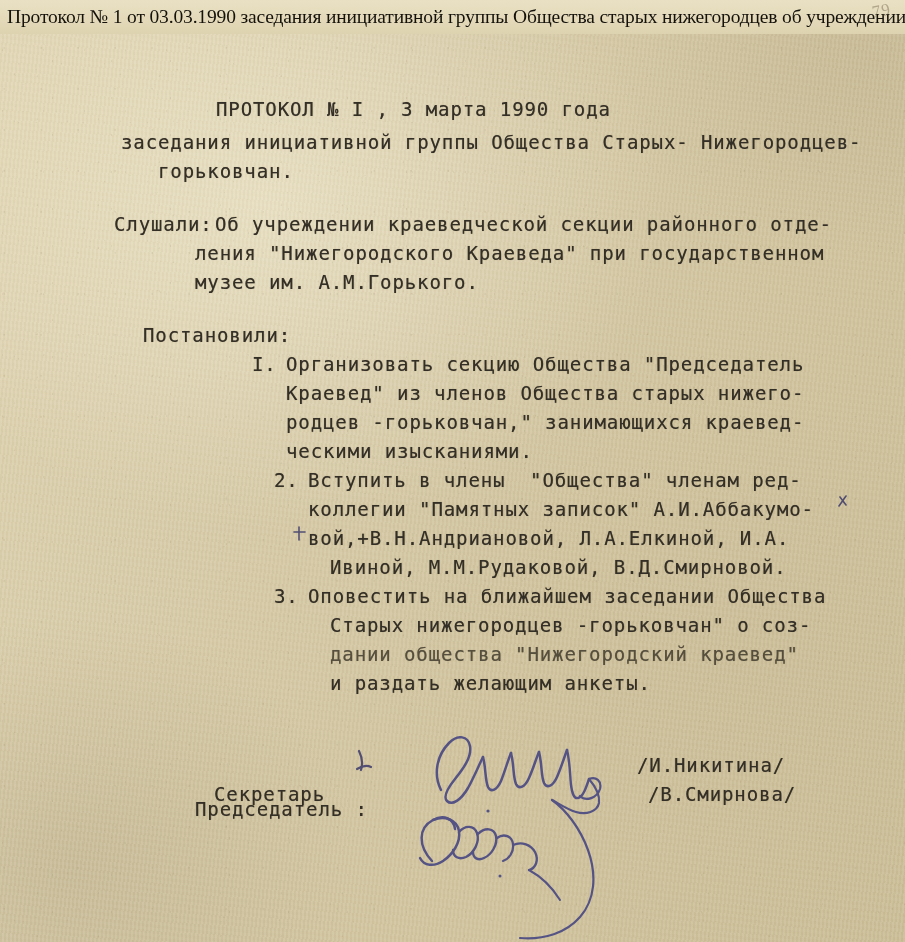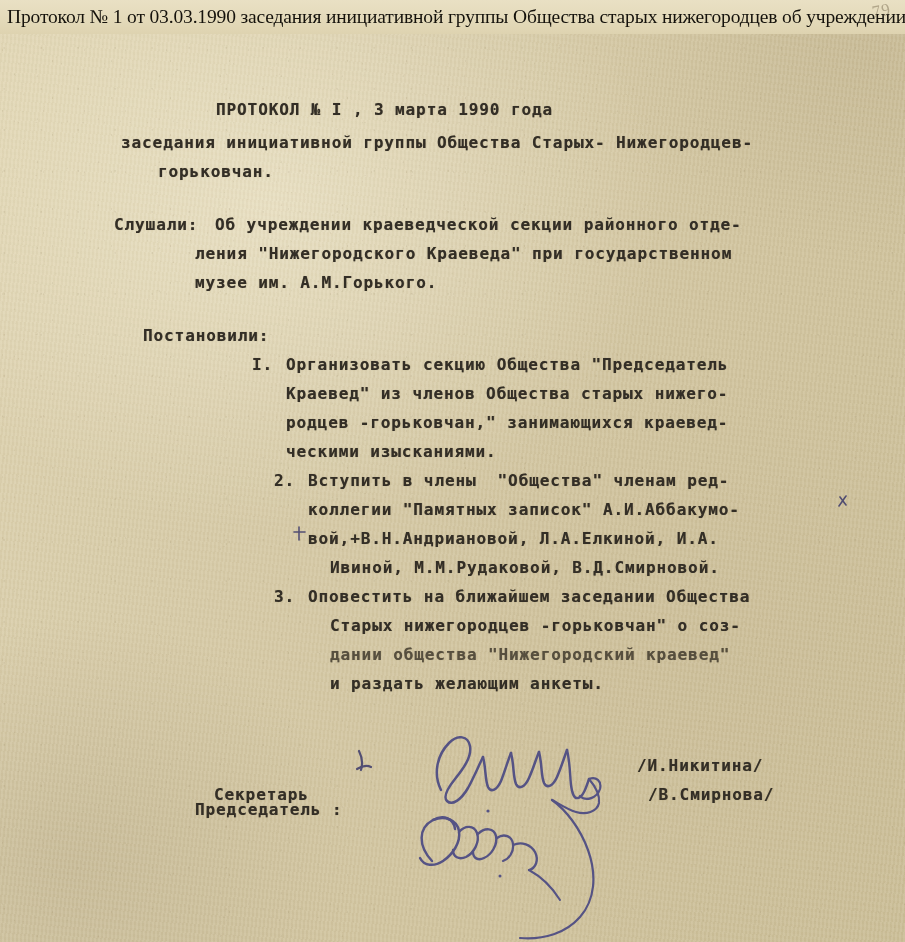--- a/index.html
+++ b/index.html
@@ -99,29 +99,28 @@
     top: 0;
     width: 905px;
     height: 942px;
     font-family: "DejaVu Sans Mono", "Liberation Mono", monospace;
     color: #2e2a22;
     z-index: 4;
   }
   .tline {
     position: absolute;
     white-space: pre;
-    font-size: 16px;
+    font-size: 19px;
     line-height: 17px;
     letter-spacing: 0.9px;
     color: #35302633;
     color: #332e26;
     text-shadow:
       0 0 .7px rgba(60,52,38,.42),
       .35px .25px .5px rgba(90,78,56,.26);
-    font-weight: bold;
   }
   
   .faint { color: #463f31; opacity: .88; }
 
   
   .sig-layer {
     position: absolute;
     inset: 0;
     z-index: 5;
     pointer-events: none;

